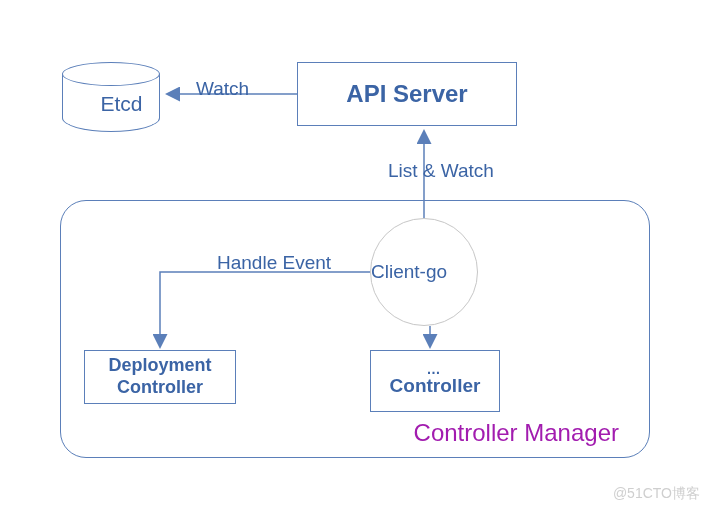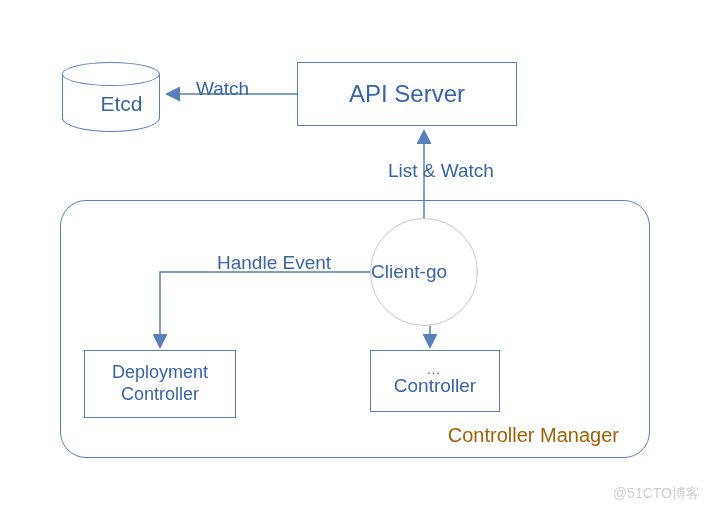--- a/index.html
+++ b/index.html
@@ -62,53 +62,54 @@
     border: 1.5px solid #5b7fb9;
     background: #fff;
     box-sizing: border-box;
     display: flex;
     align-items: center;
     justify-content: center;
     text-align: center;
     font-size: 21px;
     color: #3b64a5;
     line-height: 1.2;
+    font-weight: bold;
   }
   .apiserver { left: 297px; top: 62px; width: 220px; height: 64px; font-size: 24px; }
   .mgr {
     position: absolute;
     left: 60px;
     top: 200px;
     width: 590px;
     height: 258px;
     border: 1.5px solid #5b7fb9;
     border-radius: 26px;
     box-sizing: border-box;
   }
   .mgr-title {
     position: absolute;
     right: 30px;
     bottom: 10px;
-    font-size: 20px;
-    color: #a16207;
+    font-size: 24px;
+    color: #a21caf;
   }
   .circle {
     position: absolute;
     border: 1.5px solid #c7c7c7;
     border-radius: 50%;
     background: #fff;
     box-sizing: border-box;
     display: flex;
     align-items: center;
     justify-content: flex-start;
     font-size: 19px;
     color: #3b64a5;
   }
   .clientgo { left: 370px; top: 218px; width: 108px; height: 108px; }
-  .depctrl { left: 84px; top: 350px; width: 152px; height: 68px; font-size: 18px; }
+  .depctrl { left: 84px; top: 350px; width: 152px; height: 54px; font-size: 18px; }
   .otherctrl { left: 370px; top: 350px; width: 130px; height: 62px; font-size: 19px; }
   .dots { font-size: 14px; line-height: 0.8; letter-spacing: 3px; }
   .edge-text {
     position: absolute;
     font-size: 19px;
     color: #3b64a5;
     white-space: nowrap;
   }
   .t-watch { left: 196px; top: 78px; }
   .t-listwatch { left: 388px; top: 160px; }

